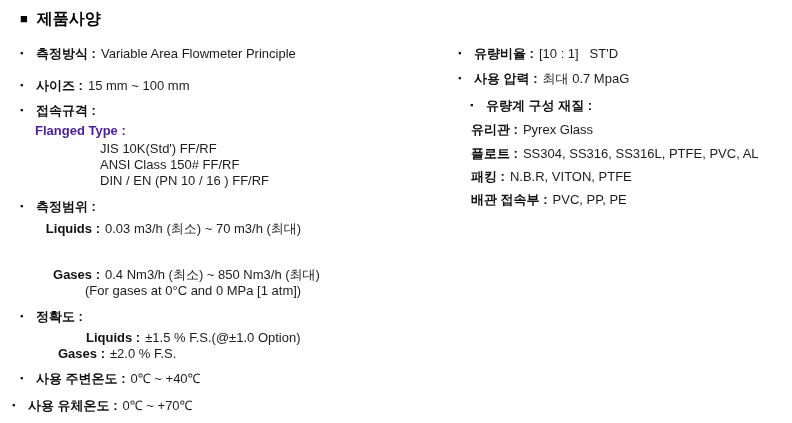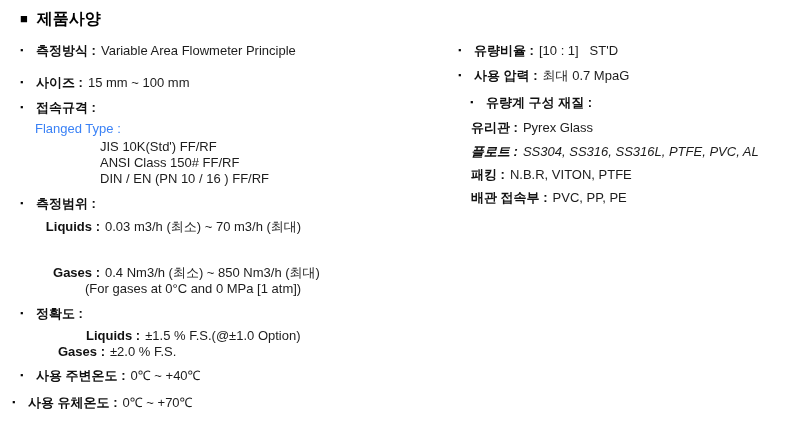--- a/index.html
+++ b/index.html
@@ -1,27 +1,27 @@
 <!DOCTYPE html>
 <html><head>
 <meta charset="utf-8">
 <style>
   html,body{margin:0;padding:0;background:#ffffff;}
   .page{
     position:relative;width:792px;height:423px;background:#ffffff;
     font-family:"Liberation Sans",sans-serif;color:#1c1c1c;overflow:hidden;
   }
-  .row{position:absolute;font-size:13px;line-height:15px;white-space:pre;}
+  .row{position:absolute;font-size:13px;line-height:20px;white-space:pre;}
   .title-row{position:absolute;top:9px;left:20px;font-size:16px;line-height:20px;
     font-weight:bold;color:#000;white-space:pre;}
   .marker{font-size:13px;margin-right:9px;vertical-align:1px;}
   .b{display:inline-block;width:16px;font-size:9px;color:#000;vertical-align:2px;}
   .kl{font-weight:bold;color:#111;}
   .v{margin-left:5px;}
-  .sub-h{font-weight:normal;color:#3b82f6;}
+  .sub-h{font-weight:bold;color:#4c1d95;}
   .rl{display:inline-block;width:70px;text-align:right;font-weight:bold;color:#111;}
   .al{font-weight:bold;color:#111;}
   .ml{font-weight:bold;color:#111;}
 </style>
 </head>
 <body>
 
 <div class="page">
 
   <div class="title-row"><span class="marker">■</span><span>제품사양</span></div>
@@ -53,17 +53,17 @@
 
   <div class="row" style="top:395px;left:12px;"><span class="b">▪</span><span class="kl">사용 유체온도 :</span><span class="v">0℃ ~ +70℃</span></div>
 
   <div class="row" style="top:43px;left:458px;"><span class="b">▪</span><span class="kl">유량비율 :</span><span class="v">[10 : 1]   ST'D</span></div>
 
   <div class="row" style="top:68px;left:458px;"><span class="b">▪</span><span class="kl">사용 압력 :</span><span class="v">최대 0.7 MpaG</span></div>
 
   <div class="row" style="top:95px;left:470px;"><span class="b">▪</span><span class="kl">유량계 구성 재질 :</span></div>
 
   <div class="row" style="top:120px;left:471px;"><span class="ml">유리관 :</span><span class="v">Pyrex Glass</span></div>
-  <div class="row" style="top:144px;left:471px;font-style:italic;"><span class="ml">플로트 :</span><span class="v">SS304, SS316, SS316L, PTFE, PVC, AL</span></div>
+  <div class="row" style="top:144px;left:471px;"><span class="ml">플로트 :</span><span class="v">SS304, SS316, SS316L, PTFE, PVC, AL</span></div>
   <div class="row" style="top:167px;left:471px;"><span class="ml">패킹 :</span><span class="v">N.B.R, VITON, PTFE</span></div>
   <div class="row" style="top:190px;left:471px;"><span class="ml">배관 접속부 :</span><span class="v">PVC, PP, PE</span></div>
 
 </div>
 
 </body></html>

